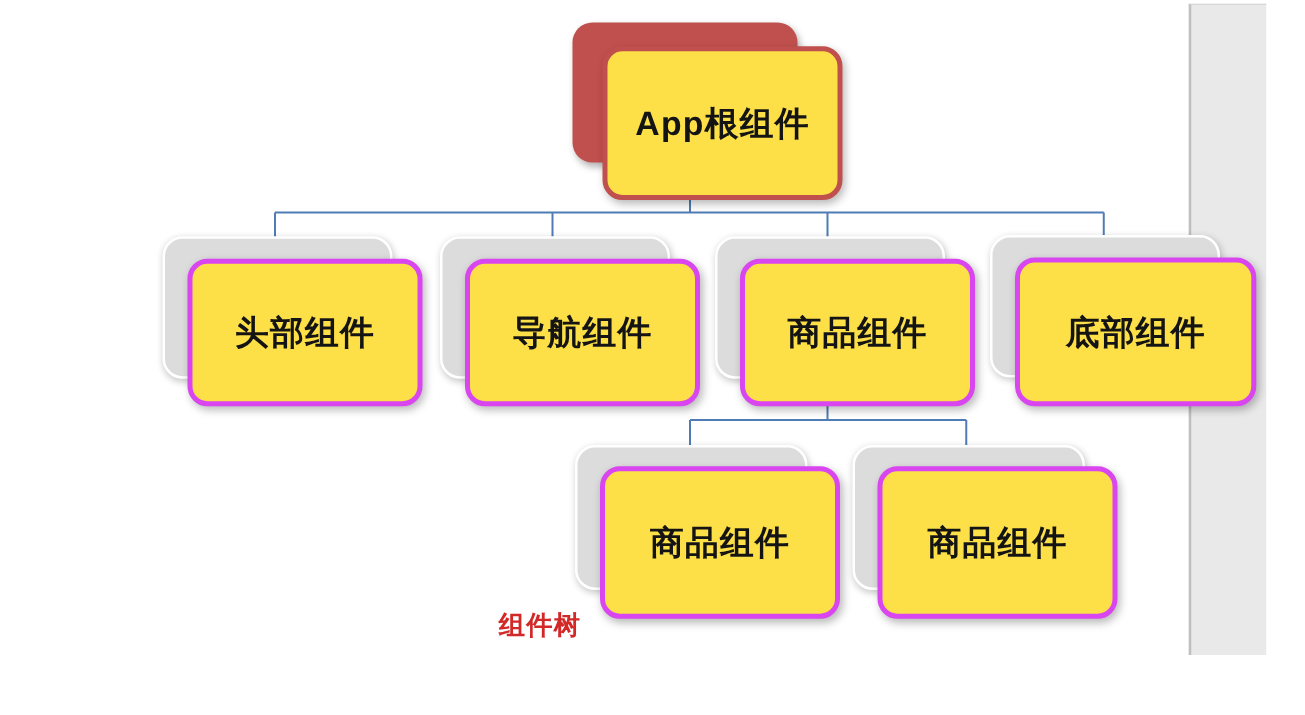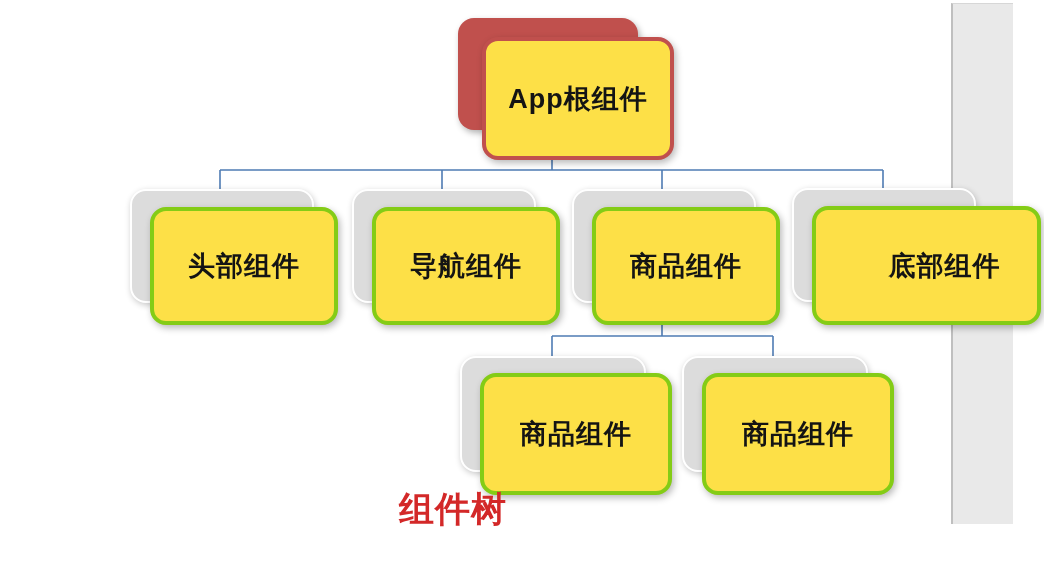--- a/index.html
+++ b/index.html
@@ -43,21 +43,21 @@
     border-radius: 16px;
     display: flex;
     align-items: center;
     justify-content: center;
     font-size: 27px;
     font-weight: 600;
     color: #141414;
     letter-spacing: 1px;
     box-shadow: 2px 3px 7px rgba(0,0,0,0.28);
   }
-  .gray-node { border: 4px solid #84cc16; }
+  .gray-node { border: 4px solid #d946ef; }
 
   
   .root-back {
     position: absolute;
     left: 458px; top: 18px;
     width: 180px; height: 112px;
     background: #c0504d;
     border-radius: 16px;
     box-shadow: 2px 3px 6px rgba(0,0,0,0.30);
   }
@@ -68,32 +68,32 @@
   }
 
   
   .s1 { left: 130px; top: 189px; width: 180px; height: 110px; }
   .s2 { left: 352px; top: 189px; width: 180px; height: 110px; }
   .s3 { left: 572px; top: 189px; width: 180px; height: 110px; }
   .s4 { left: 792px; top: 188px; width: 180px; height: 110px; }
   .n1 { left: 150px; top: 207px; width: 180px; height: 110px; }
   .n2 { left: 372px; top: 207px; width: 180px; height: 110px; }
   .n3 { left: 592px; top: 207px; width: 180px; height: 110px; }
-  .n4 { left: 812px; top: 206px; width: 185px; height: 111px; padding-left: 36px; }
+  .n4 { left: 812px; top: 206px; width: 185px; height: 111px; }
 
   
   .s5 { left: 460px; top: 356px; width: 182px; height: 112px; }
   .s6 { left: 682px; top: 356px; width: 182px; height: 112px; }
   .n5 { left: 480px; top: 373px; width: 184px; height: 114px; }
   .n6 { left: 702px; top: 373px; width: 184px; height: 114px; }
 
   .caption {
     position: absolute;
     left: 399px; top: 486px;
-    font-size: 35px;
+    font-size: 21px;
     font-weight: 700;
     color: #d32828;
     letter-spacing: 1px;
   }
 
   .watermark {
     position: absolute;
     left: 722px; top: 526px;
     font-size: 24px;
     font-weight: 700;

